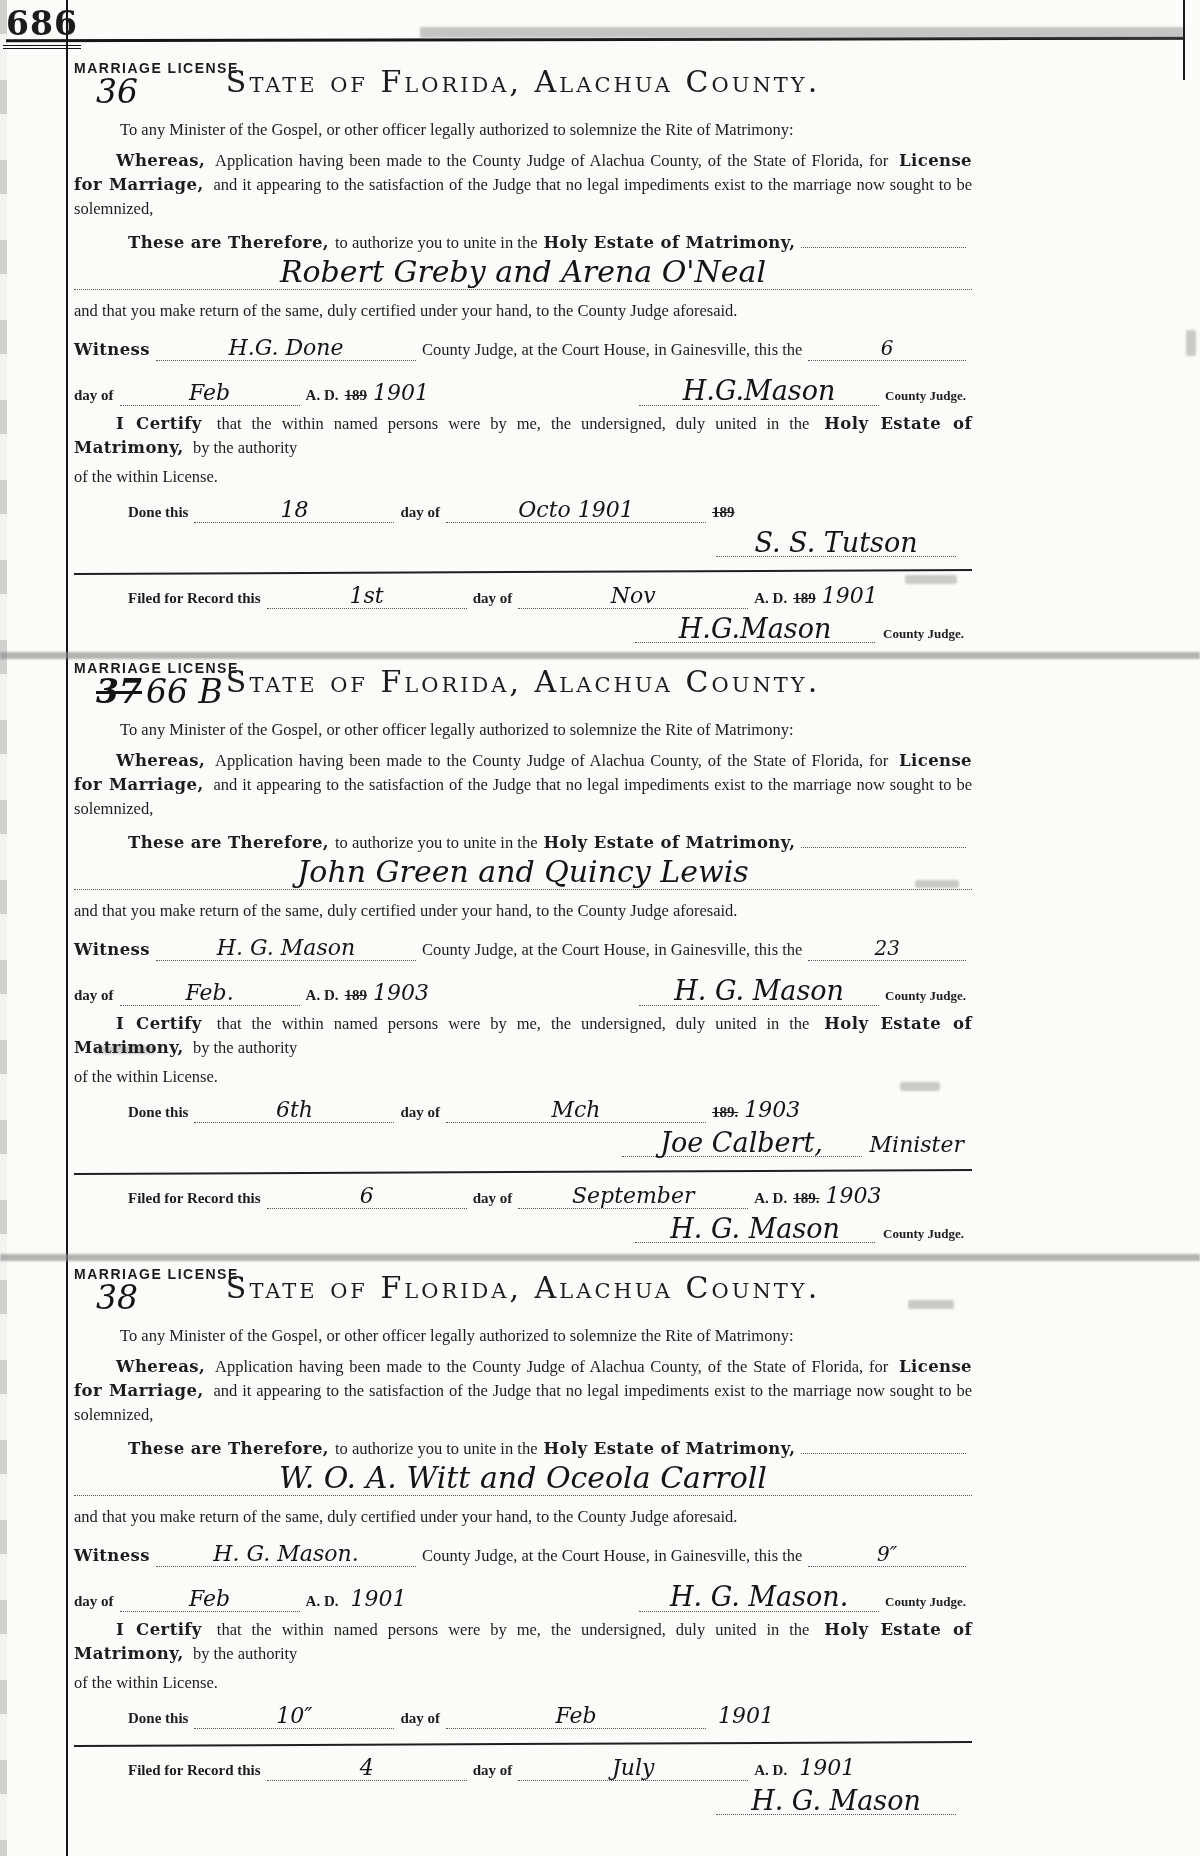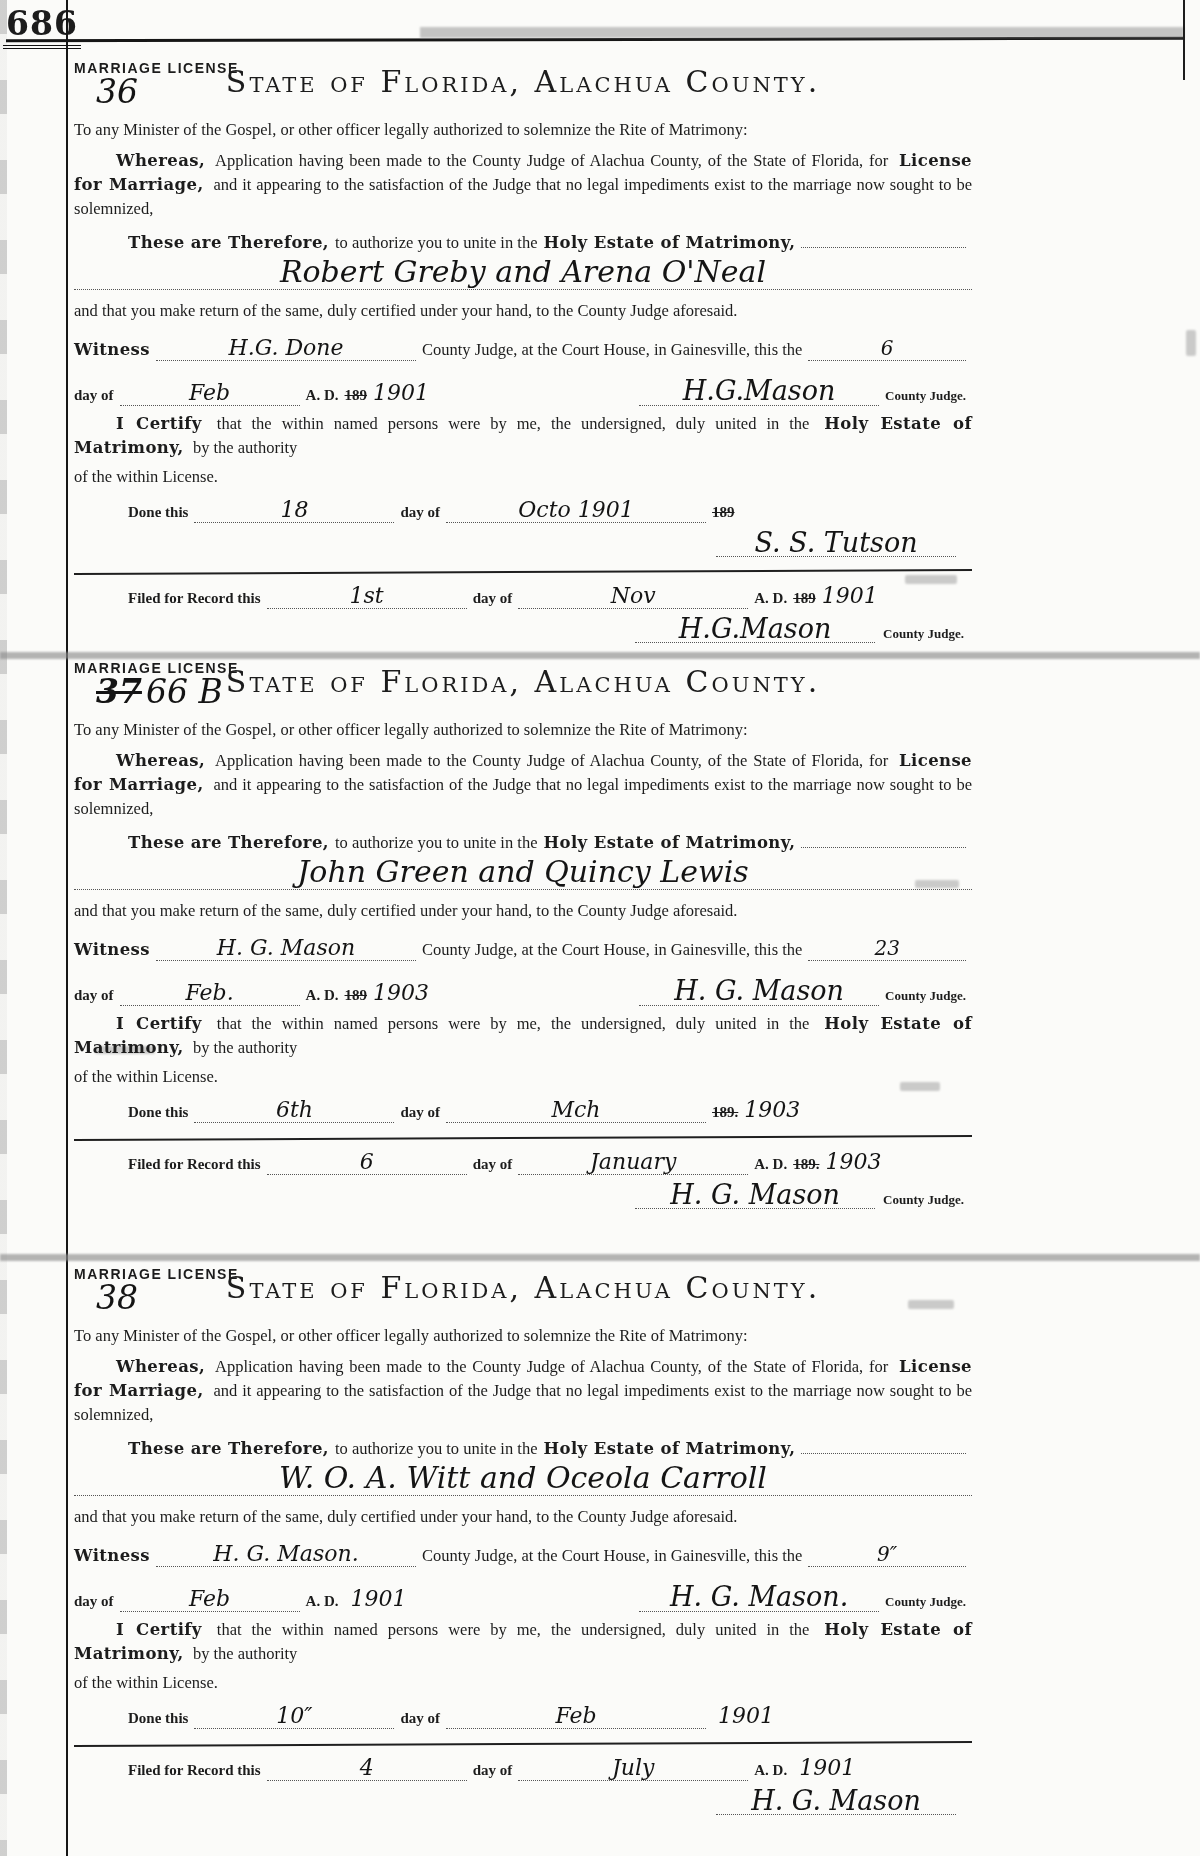--- a/index.html
+++ b/index.html
@@ -26,21 +26,21 @@
   .lic-head{position:relative;height:54px;}
   .lic-label{position:absolute;left:0;top:0;font-family:"Liberation Sans",sans-serif;
              font-weight:bold;font-size:14px;letter-spacing:1.5px;}
   .lic-number{position:absolute;left:22px;top:12px;}
   .lic-number .hw{font-size:33px;}
   .lic-title{position:absolute;left:0;right:0;top:4px;margin:0;text-align:center;
              font-family:"DejaVu Serif",serif;font-weight:normal;font-size:30px;
              font-variant:small-caps;letter-spacing:3px;}
 
   p{margin:0;font-size:16.5px;line-height:1.45;}
-  .salutation{margin-top:4px;}
+  .salutation{margin-top:4px;margin-left:46px;}
   .flowtext{text-align:justify;}
   .flowtext > span{margin-right:5px;}
   .indent{text-indent:42px;}
   .whereas{margin-top:7px;}
   .certify{margin-top:6px;}
   .within{margin-top:6px;}
   .return-line{margin-top:9px;}
 
   .gothic{font-family:"DejaVu Serif",serif;font-weight:bold;letter-spacing:.4px;}
   .hw{font-family:"DejaVu Serif",serif;font-style:italic;color:#141414;text-align:right;}
@@ -218,26 +218,30 @@
     <p class="within">of the within License.</p>
     <div class="row done-row">
       <span class="bold-label">Done this</span>
       <span class="fill w200"><span class="hw mid">6th</span></span>
       <span class="bold-label">day of</span>
       <span class="fill w260"><span class="hw mid">Mch</span></span>
       <span class="struck">189.</span>
       <span class="hw mid">1903</span>
       <span class="spacer"></span>
     </div>
+    <div class="sig-row">
+      <span class="fill w240"><span class="hw sig">Joe Calbert,</span></span>
+      <span class="hw mid">Minister</span>
+    </div>
     <div class="thin-rule"></div>
     <div class="row filed-row">
       <span class="bold-label">Filed for Record this</span>
       <span class="fill w200"><span class="hw mid">6</span></span>
       <span class="bold-label">day of</span>
-      <span class="fill w230"><span class="hw mid">January</span></span>
+      <span class="fill w230"><span class="hw mid">September</span></span>
       <span class="bold-label">A. D.</span>
       <span class="struck">189.</span>
       <span class="hw mid">1903</span>
       <span class="spacer"></span>
     </div>
     <div class="sig-row">
       <span class="fill w240"><span class="hw sig">H. G. Mason</span></span>
       <span class="bold-label sm">County Judge.</span>
     </div>
   </section>

